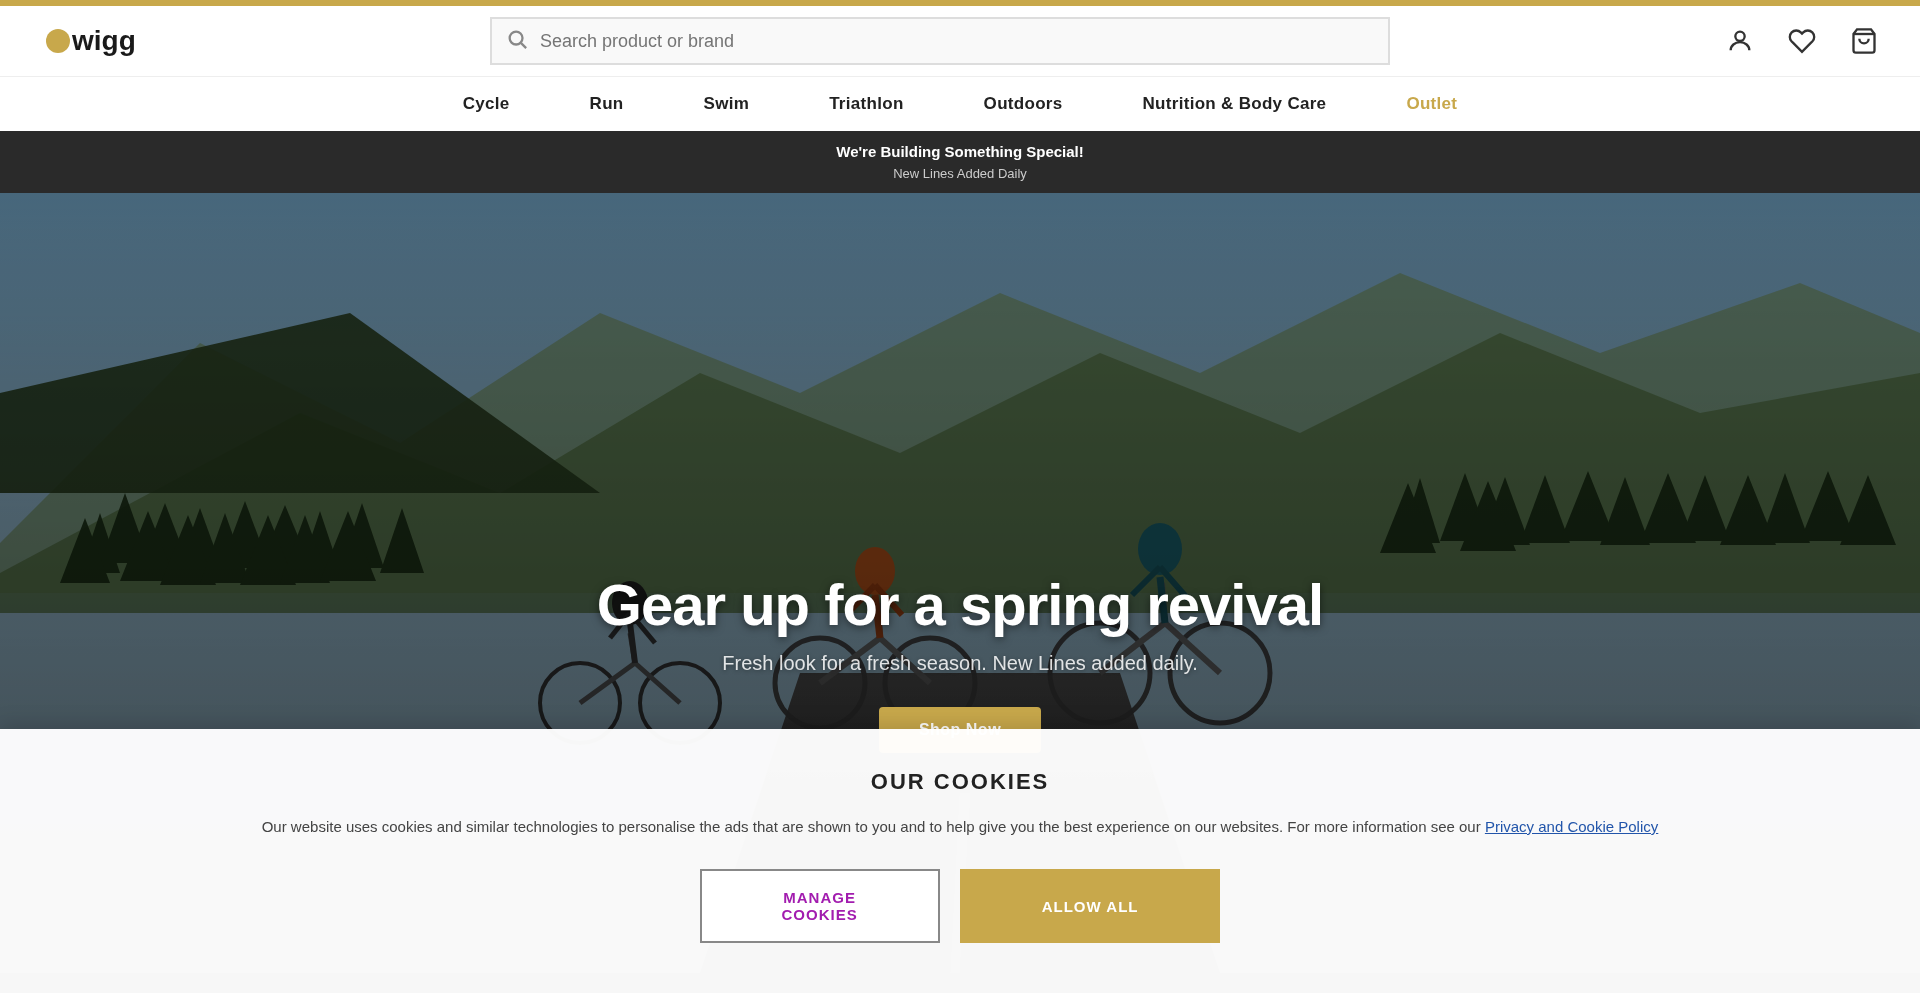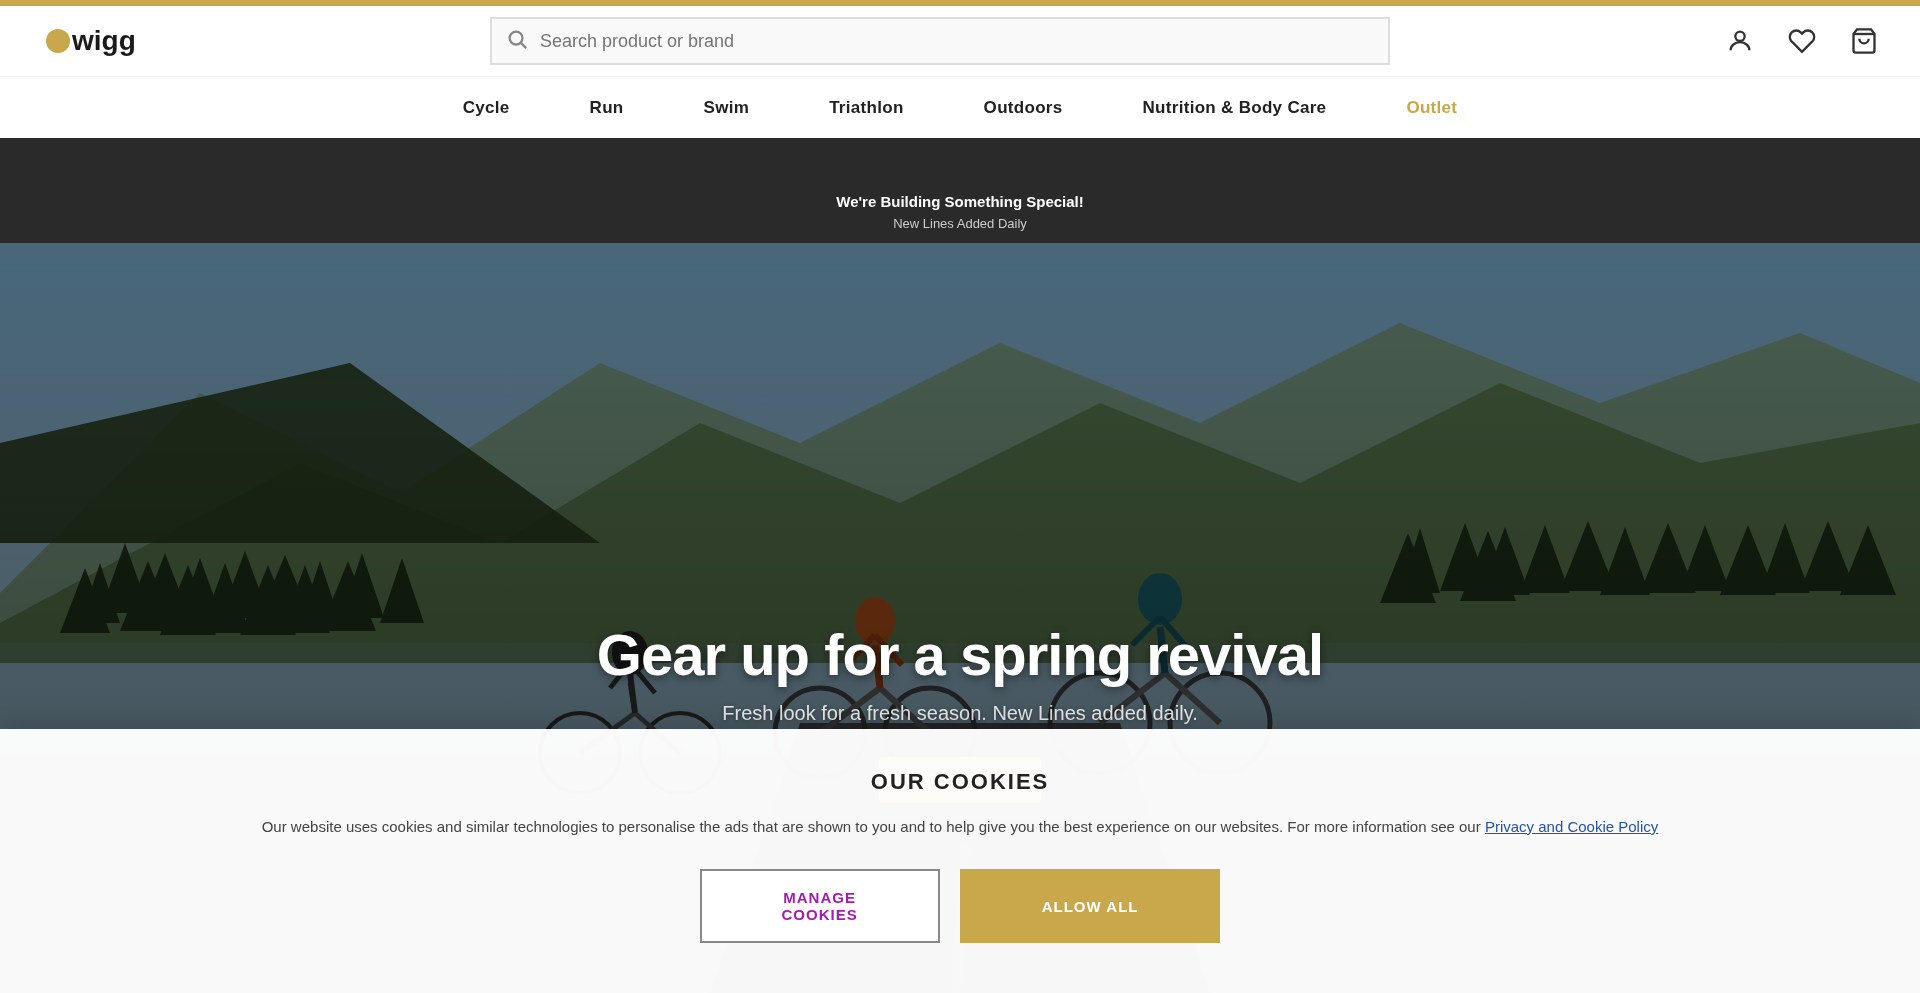--- a/index.html
+++ b/index.html
@@ -70,21 +70,21 @@
       align-items: center;
       justify-content: center;
       cursor: pointer;
       color: #333;
     }
 
     
     .nav {
       background: #fff;
       border-top: 1px solid #eee;
-      height: 62px;
+      height: 55px;
       display: flex;
       align-items: center;
       justify-content: center;
       gap: 0;
     }
 
     .nav-item {
       padding: 0 40px;
       height: 55px;
       display: flex;
@@ -108,21 +108,20 @@
       color: #fff;
       text-align: center;
       padding: 10px 0;
       font-size: 14px;
       line-height: 1.5;
     }
 
     .promo-banner .main-text {
       font-weight: 700;
       font-size: 15px;
-      margin-top: 43px;
     }
 
     .promo-banner .sub-text {
       font-size: 13px;
       color: #ccc;
     }
 
     
     .hero {
       position: relative;

